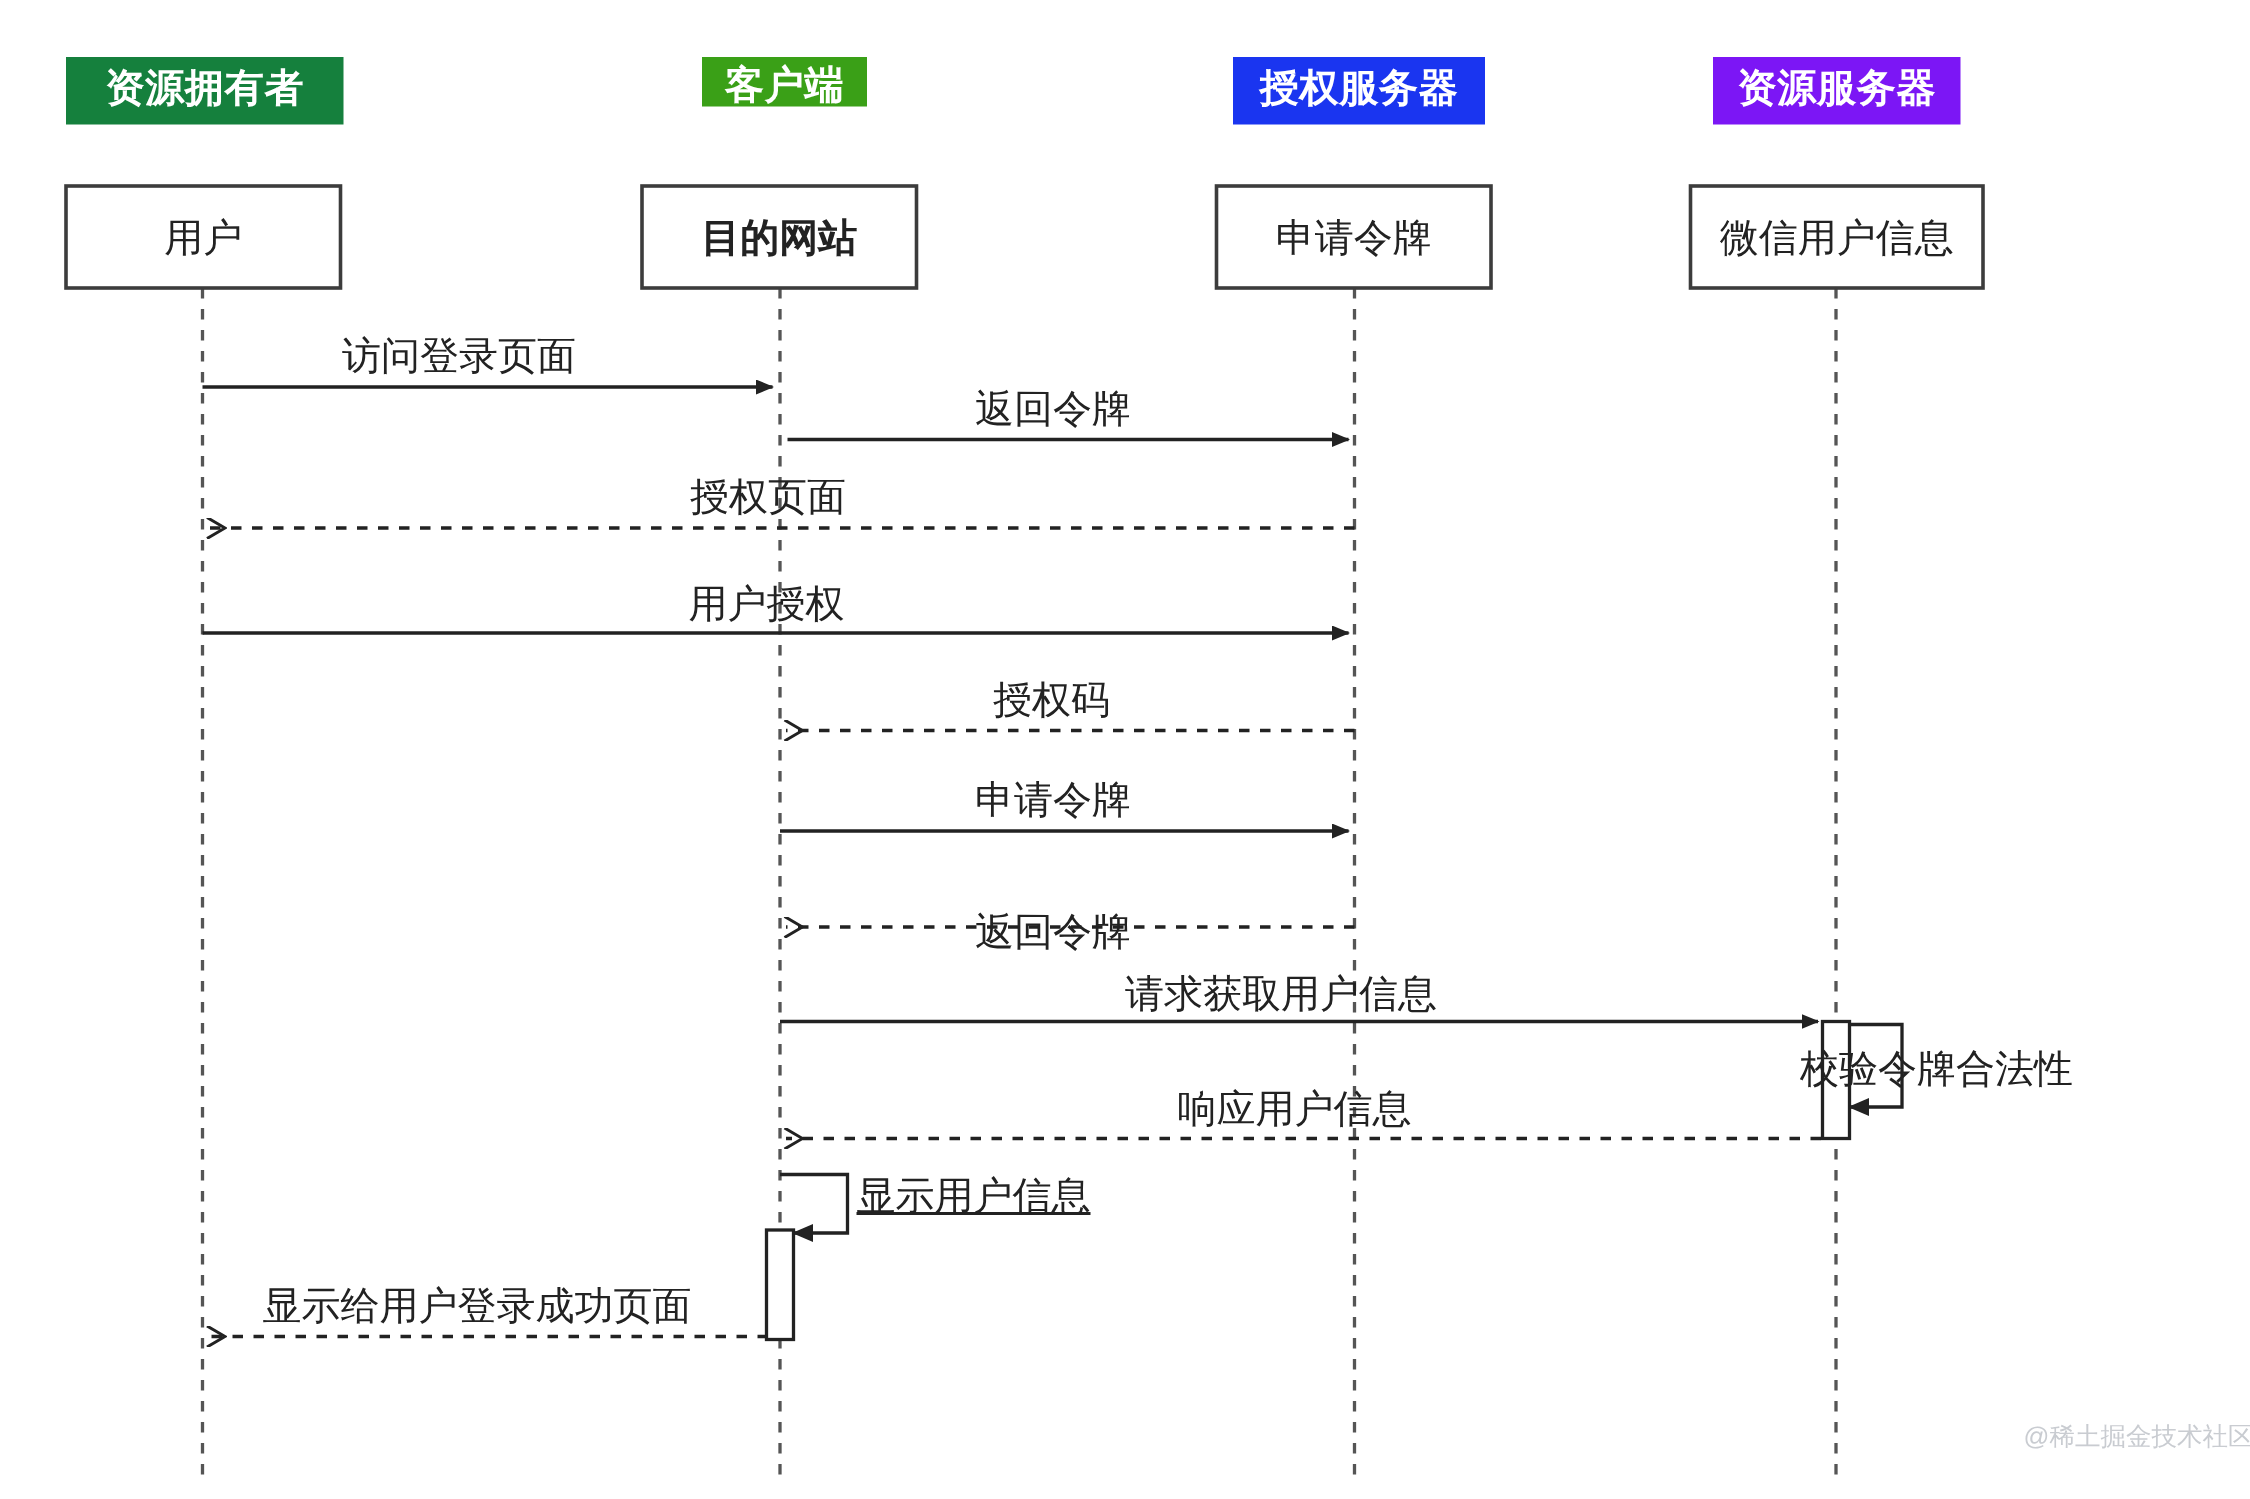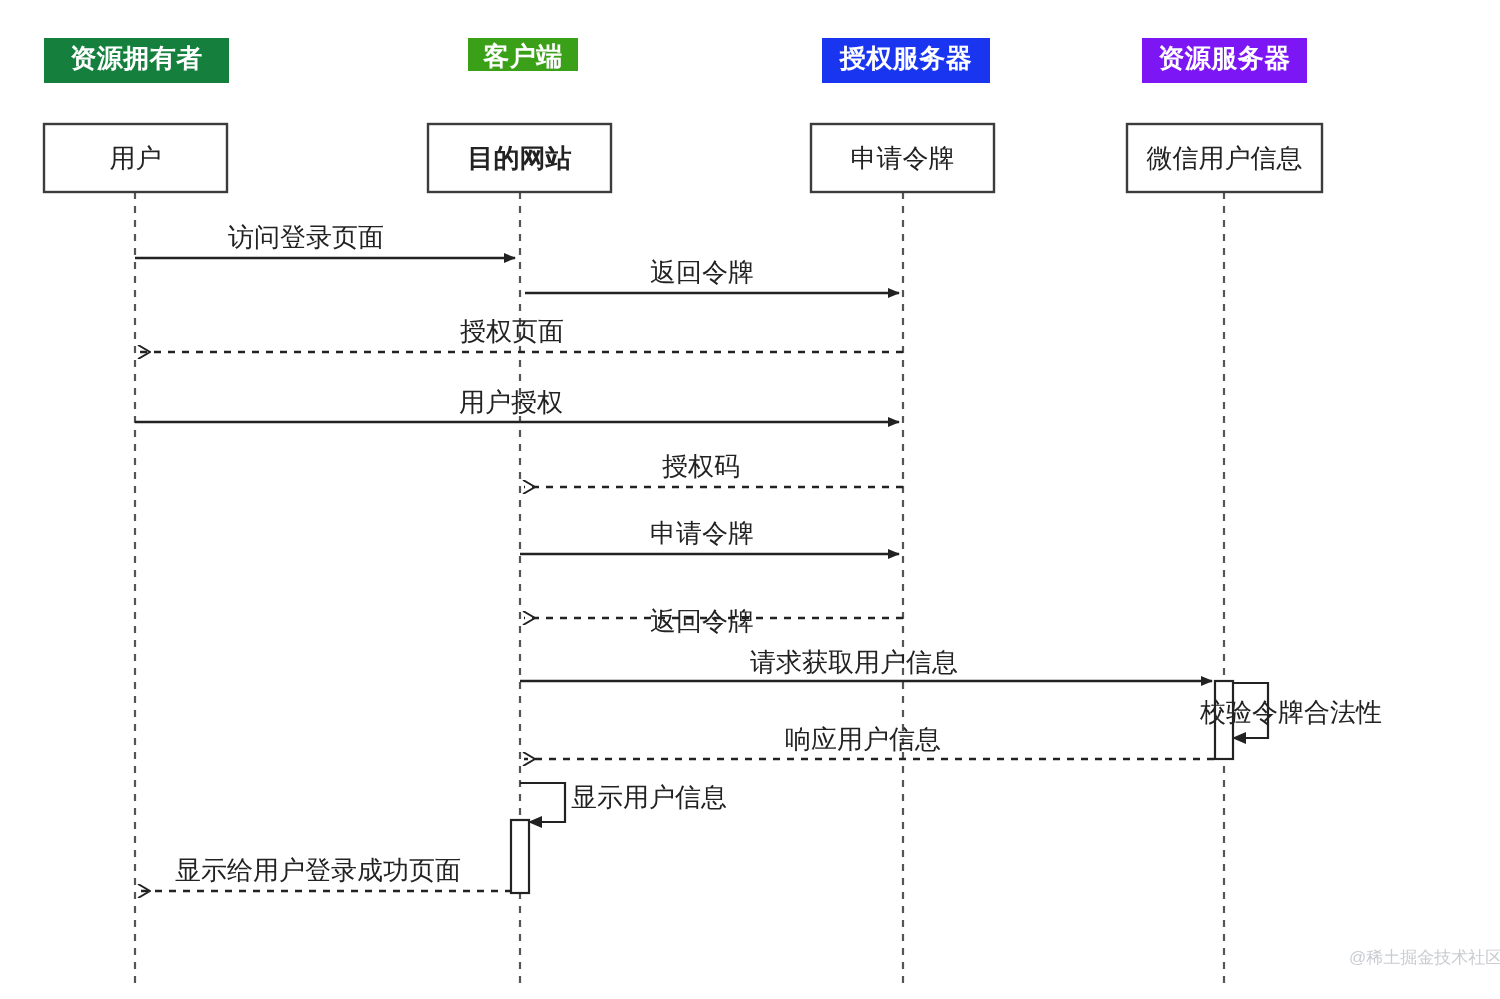--- a/index.html
+++ b/index.html
@@ -134,18 +134,18 @@
       <div class="msg-label" style="left: 459px; top: 389px;">用户授权</div>
       <div class="msg-label" style="left: 662px; top: 453px;">授权码</div>
       <div class="msg-label" style="left: 650px; top: 520px;">申请令牌</div>
       <div class="msg-label" style="left: 650px; top: 584px; margin-top: 24px;">返回令牌</div>
       <div class="msg-label" style="left: 750px; top: 649px;">请求获取用户信息</div>
       <div class="msg-label" style="left: 785px; top: 726px;">响应用户信息</div>
       <div class="msg-label" style="left: 175px; top: 857px;">显示给用户登录成功页面</div>
     </div>
   <div id="self-labels-layer">
       <div class="msg-label" style="left: 1200px; top: 699px;">校验令牌合法性</div>
-      <div class="msg-label" style="left: 571px; top: 784px;">显示用户信息</div>
+      <div class="msg-label" style="left: 571px; top: 784px; text-decoration: underline;">显示用户信息</div>
     </div>
 
   <div class="watermark" style="left: 1301px; top: 949px;">@稀土掘金技术社区</div>
 
 </div>
 
 </body></html>

